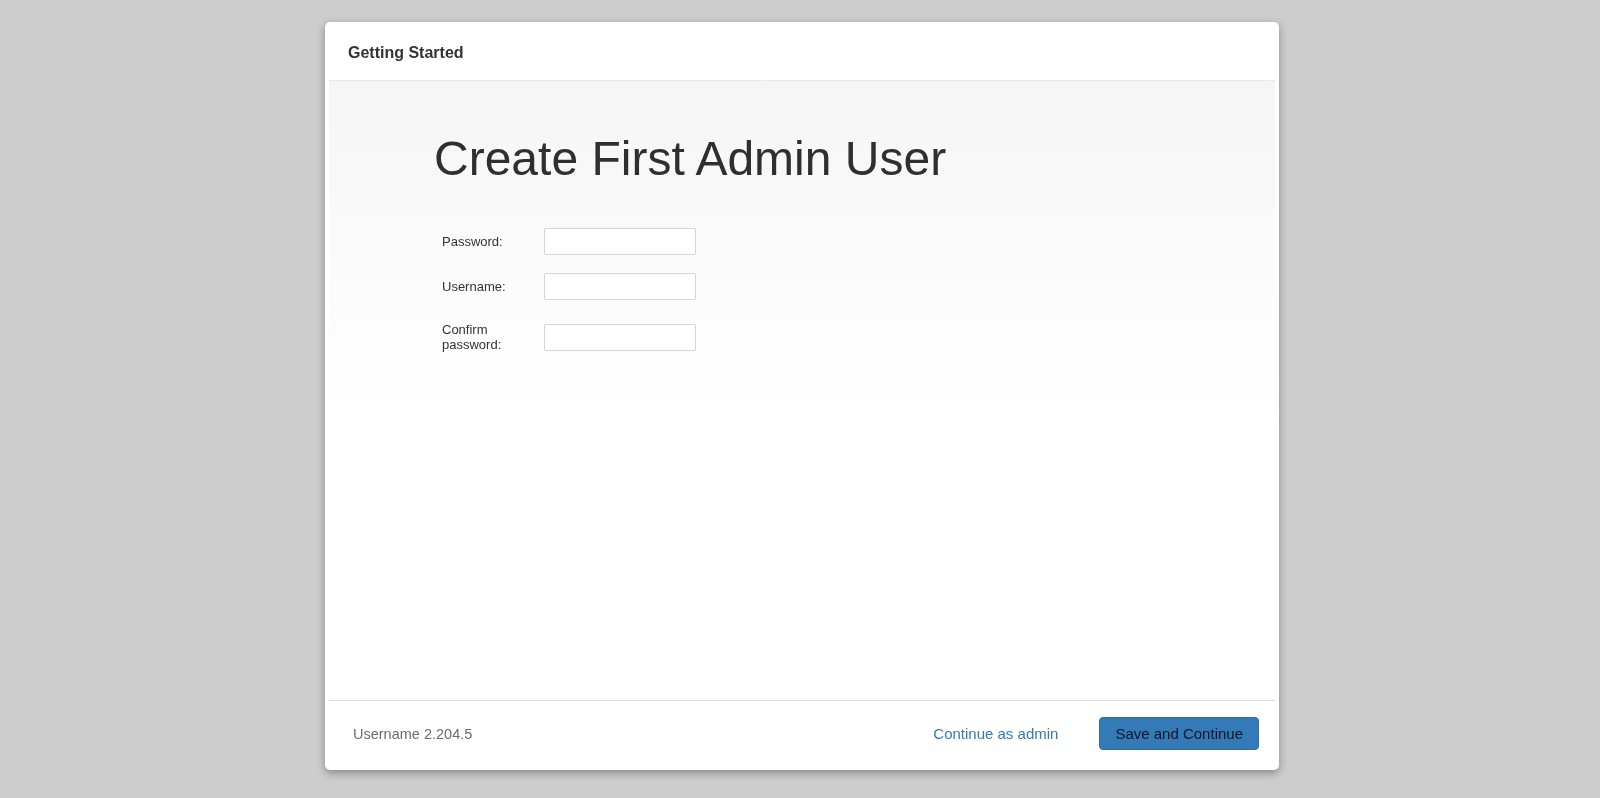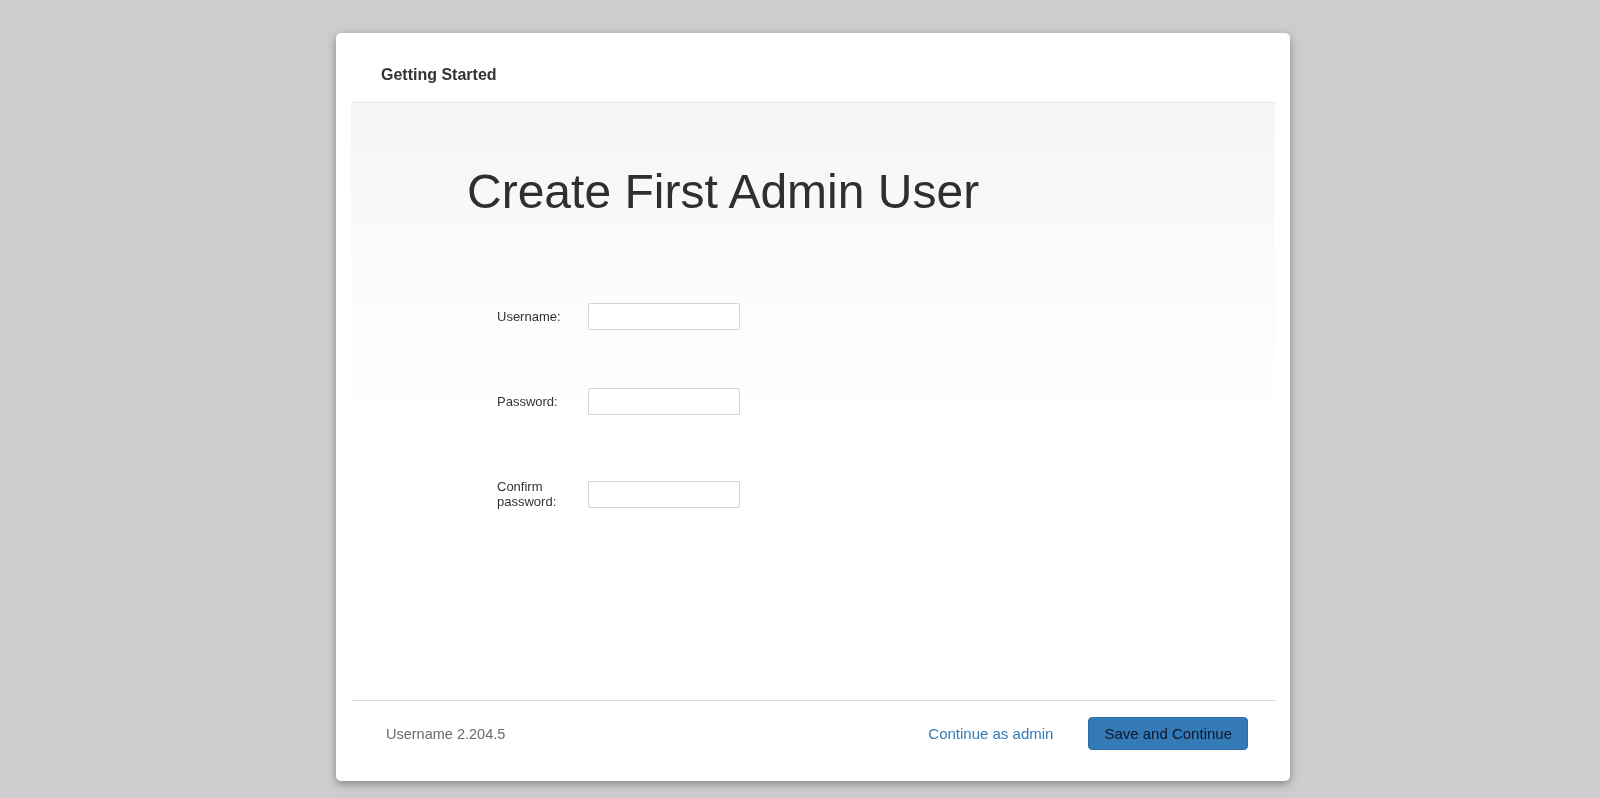--- a/index.html
+++ b/index.html
@@ -1,20 +1,20 @@
 <!DOCTYPE html>
 <html style="--accent-blue: #337ab7; --button-border: #2e6da4; --page-background: #cdcdcd;"><head>
 <meta charset="utf-8">
 <style>
   :root {
     --accent-blue: #337ab7;
     --button-border: #2e6da4;
     --page-background: #cdcdcd;
   }
-  * { box-sizing: border-box; margin: 0; padding: 15px; }
+  * { box-sizing: border-box; margin: 0; padding: 4px; }
   html, body {
     width: 1600px; height: 798px;
     font-family: "Liberation Sans", sans-serif;
     overflow: hidden;
   }
   body { background: var(--page-background); position: relative; }
 
   .modal {
     position: absolute;
     left: 321px; top: 18px;
@@ -92,21 +92,21 @@
     justify-content: space-between;
     padding: 0 12px 0 20px;
   }
   .footer-version {
     font-size: 14.5px;
     color: #6b6b6b;
   }
   .footer-actions {
     display: flex;
     align-items: center;
-    gap: 20px;
+    gap: 37px;
   }
   .skip-link {
     color: var(--accent-blue);
     font-size: 15px;
     text-decoration: none;
     cursor: pointer;
   }
   .primary-button {
     background: var(--accent-blue);
     border: 1px solid var(--button-border);
@@ -127,27 +127,27 @@
   <div class="modal-header">
     <span class="header-title">Getting Started</span>
   </div>
 
   <div class="modal-content">
     <h1>Create First Admin User</h1>
 
     <div class="form">
 
       <div class="form-row">
-        <span class="field-label">Username:</span>
-        <input type="text" value="" style="">
+        <span class="field-label">Password:</span>
+        <input type="password" value="" style="">
       </div>
 
       <div class="form-row">
-        <span class="field-label">Password:</span>
-        <input type="password" value="" style="">
+        <span class="field-label">Username:</span>
+        <input type="text" value="" style="">
       </div>
 
       <div class="form-row">
         <span class="field-label">Confirm password:</span>
         <input type="password" value="" style="">
       </div>
 
 
 
     </div>

